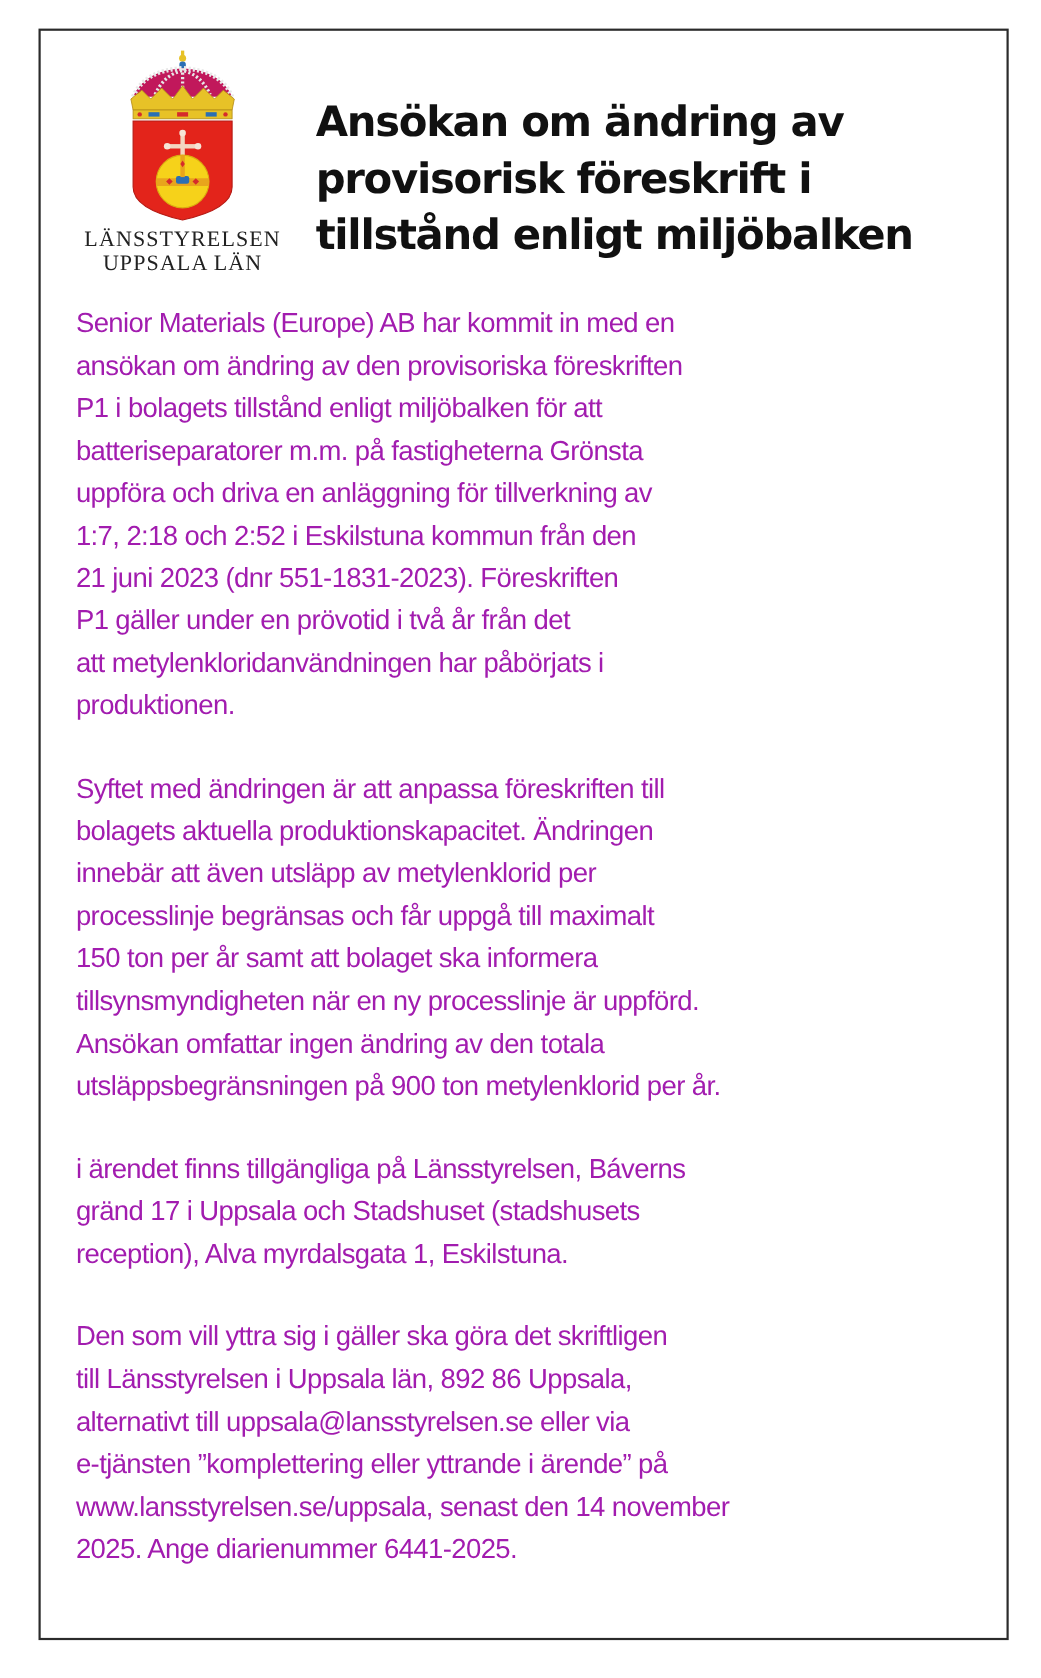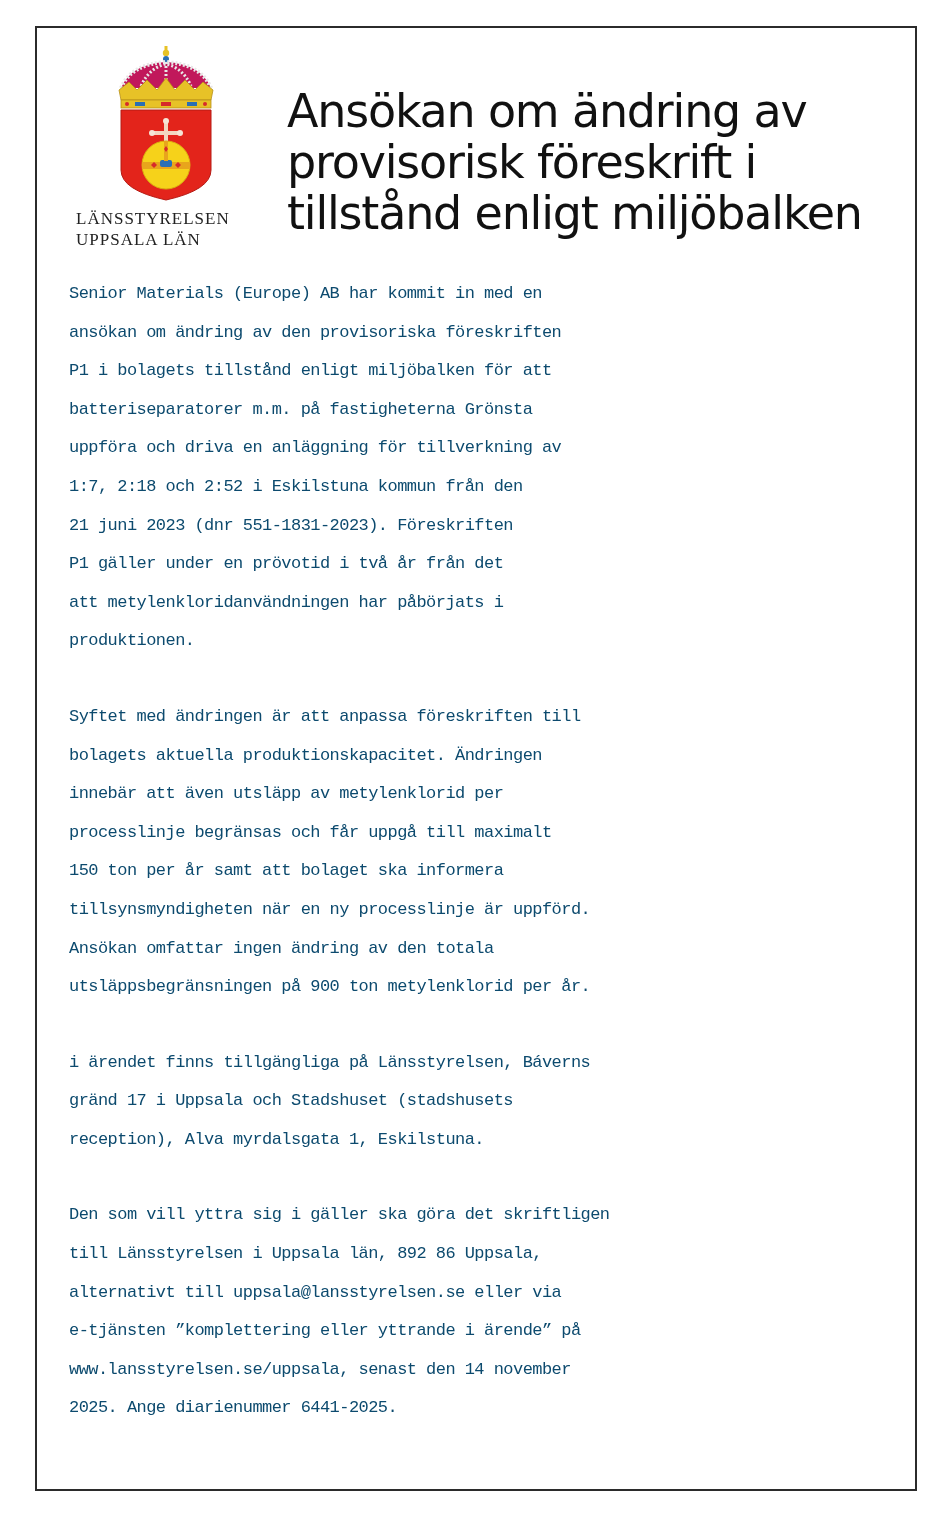--- a/index.html
+++ b/index.html
@@ -34,49 +34,50 @@
     left: 35px;
     top: 0;
     width: 110px;
     height: 160px;
   }
   .logo-text {
     position: absolute;
     left: 0;
     top: 166px;
     width: 180px;
+    text-align: center;
     font-family: "Liberation Serif", "DejaVu Serif", serif;
-    font-size: 17px;
+    font-size: 20px;
     letter-spacing: 1px;
     line-height: 21px;
     color: #222;
   }
   .headline {
     position: absolute;
     left: 287px;
     top: 86px;
     width: 610px;
     margin: 0;
     font-family: "DejaVu Sans", "Liberation Sans", sans-serif;
-    font-weight: normal;
-    font-size: 46px;
+    font-weight: bold;
+    font-size: 38px;
     line-height: 51px;
     letter-spacing: -1.2px;
     color: #111;
   }
   .body-text {
     position: absolute;
     left: 69px;
     top: 275px;
     width: 840px;
-    font-family: Liberation Mono, monospace;
-    font-size: 17px;
+    font-family: Liberation Sans, sans-serif;
+    font-size: 25px;
     line-height: 38.6px;
     letter-spacing: -0.55px;
-    color: #0c4a6e;
+    color: #a21caf;
   }
   .para {
     margin: 0 0 37px 0;
   }
   .line {
     display: block;
     white-space: nowrap;
   }
 </style>
 </head>

